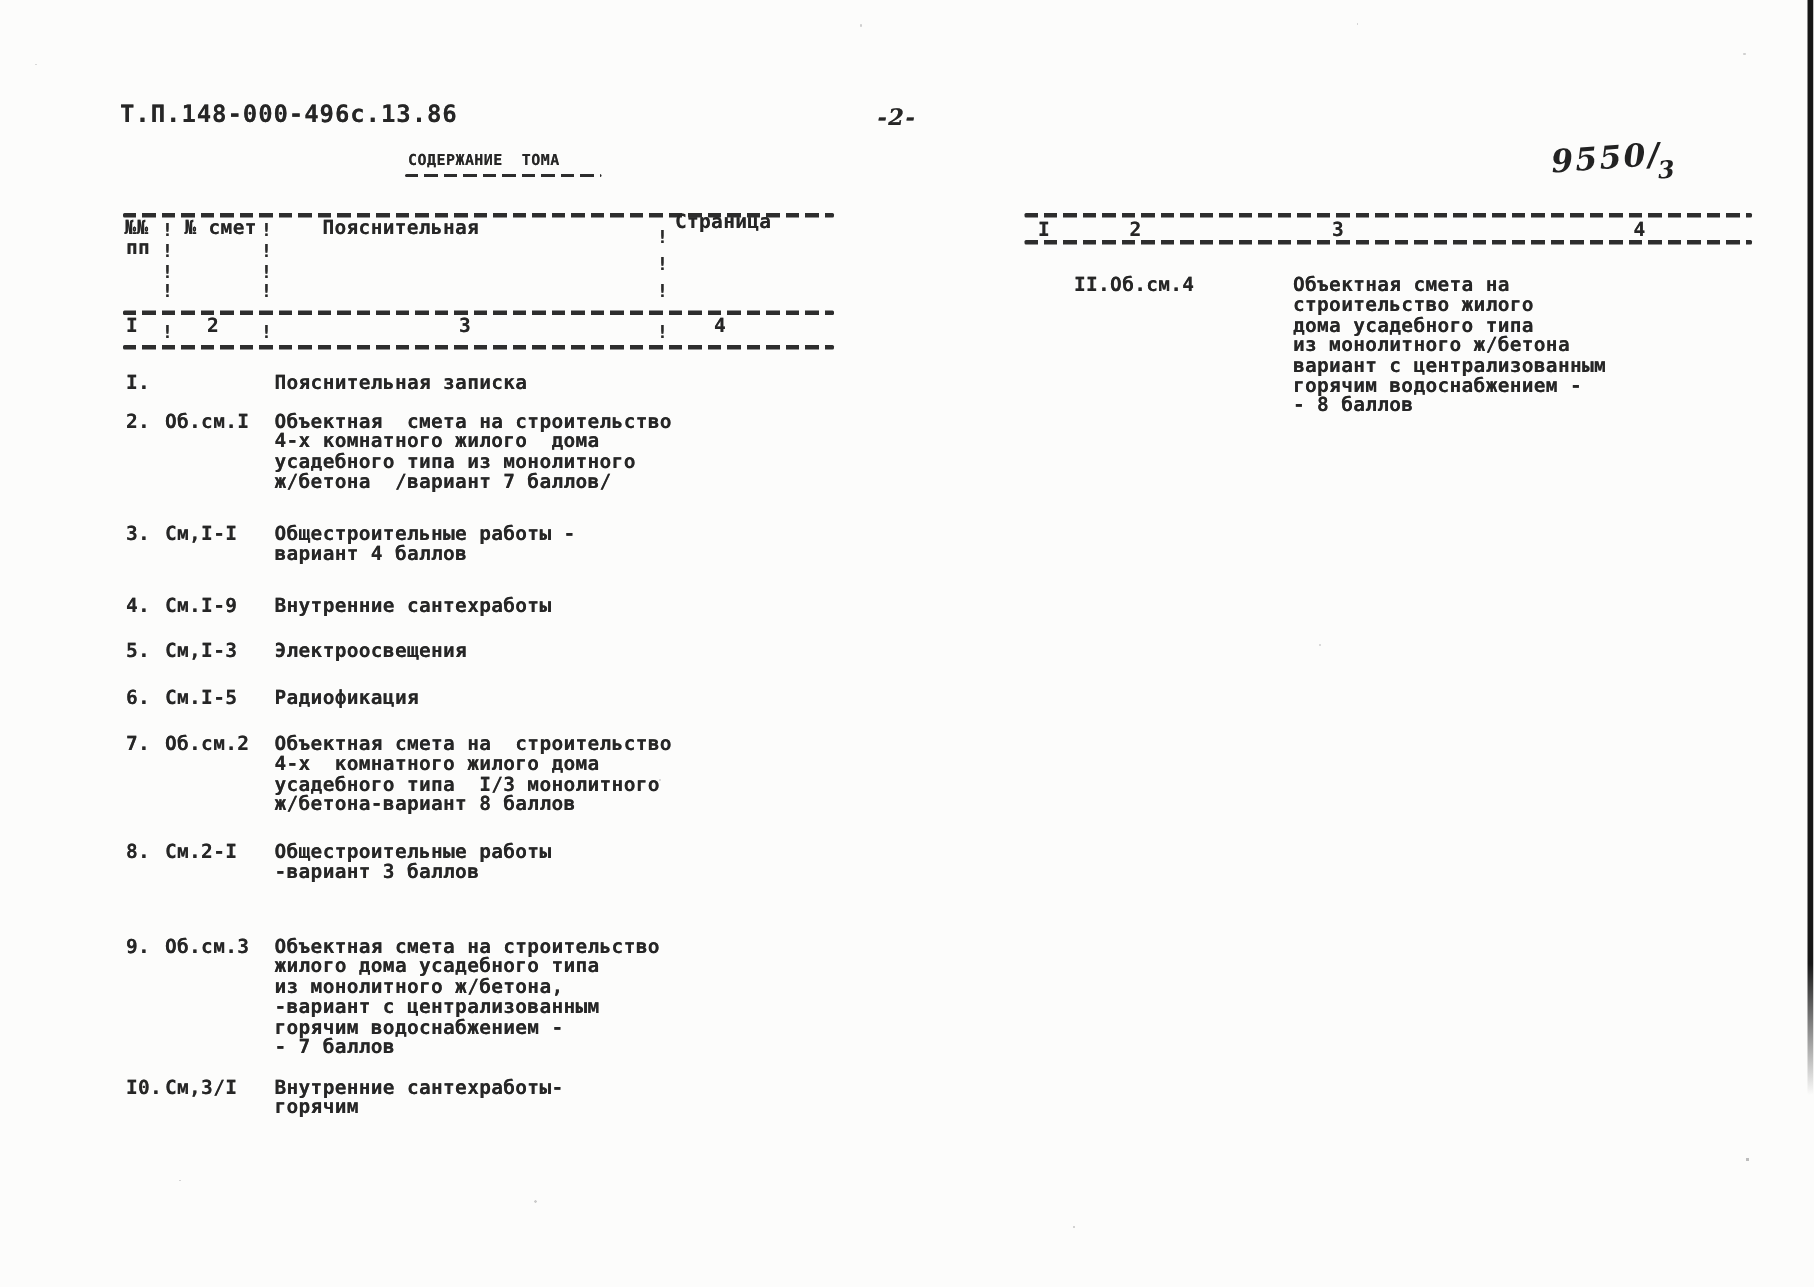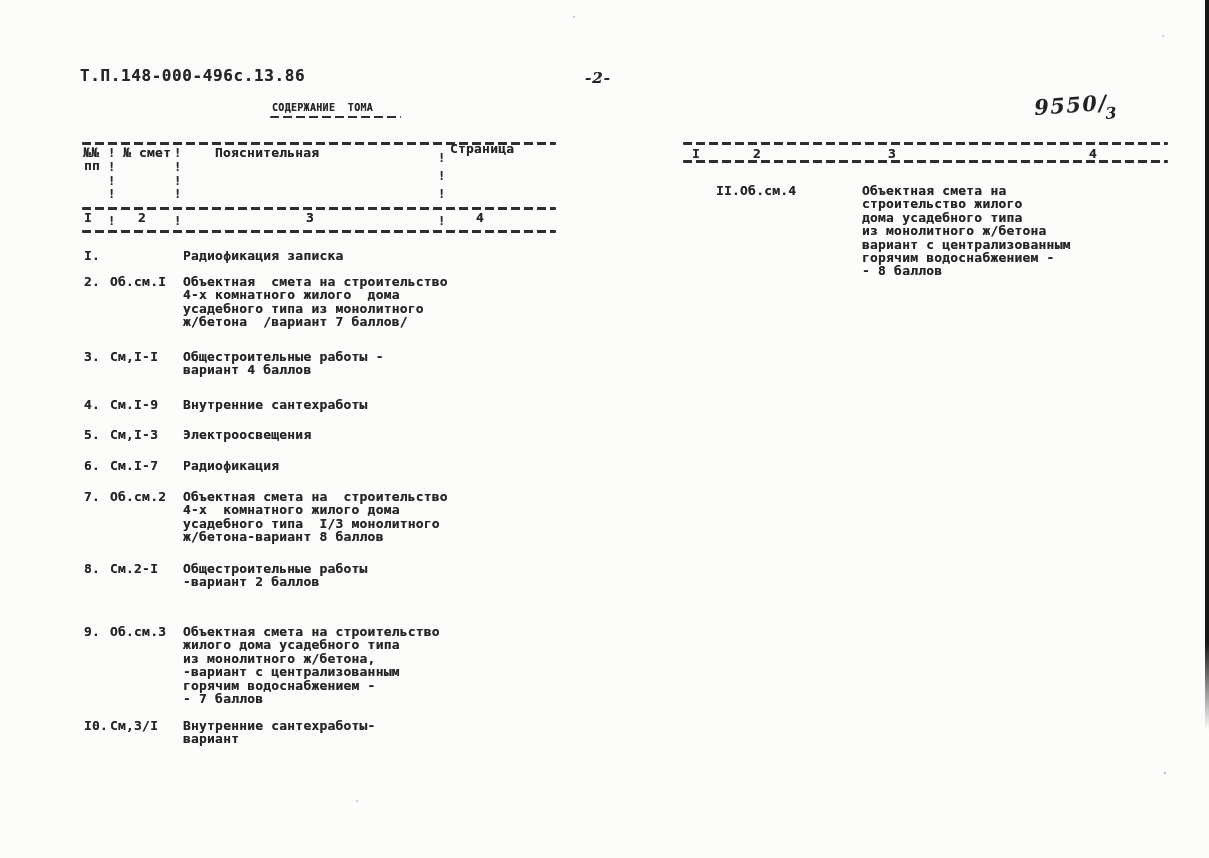--- a/index.html
+++ b/index.html
@@ -90,21 +90,21 @@
   <div class="sep" style="left:174px;top:215px">!</div>
   <div class="t" style="left:306px;top:211px">3</div>
   <div class="sep" style="left:438px;top:215px">!</div>
   <div class="t" style="left:476px;top:211px">4</div>
 
   <div class="dash" style="left:82px;top:230px;width:474px"></div>
 
   <div class="trow" style="top:249px">
     <span class="t cn">I.</span>
     <span class="t cr"></span>
-    <span class="t cm">Радиофикация записка</span>
+    <span class="t cm">Пояснительная записка</span>
   </div>
   <div class="trow" style="top:275px">
     <span class="t cn">2.</span>
     <span class="t cr">Об.см.I</span>
     <span class="t cm">Объектная  смета на строительство
 4-х комнатного жилого  дома
 усадебного типа из монолитного
 ж/бетона  /вариант 7 баллов/</span>
   </div>
   <div class="trow" style="top:350px">
@@ -118,52 +118,52 @@
     <span class="t cr">См.I-9</span>
     <span class="t cm">Внутренние сантехработы</span>
   </div>
   <div class="trow" style="top:428px">
     <span class="t cn">5.</span>
     <span class="t cr">См,I-3</span>
     <span class="t cm">Электроосвещения</span>
   </div>
   <div class="trow" style="top:459px">
     <span class="t cn">6.</span>
-    <span class="t cr">См.I-7</span>
+    <span class="t cr">См.I-5</span>
     <span class="t cm">Радиофикация</span>
   </div>
   <div class="trow" style="top:490px">
     <span class="t cn">7.</span>
     <span class="t cr">Об.см.2</span>
     <span class="t cm">Объектная смета на  строительство
 4-х  комнатного жилого дома
 усадебного типа  I/3 монолитного
 ж/бетона-вариант 8 баллов</span>
   </div>
   <div class="trow" style="top:562px">
     <span class="t cn">8.</span>
     <span class="t cr">См.2-I</span>
     <span class="t cm">Общестроительные работы
--вариант 2 баллов</span>
+-вариант 3 баллов</span>
   </div>
   <div class="trow" style="top:625px">
     <span class="t cn">9.</span>
     <span class="t cr">Об.см.3</span>
     <span class="t cm">Объектная смета на строительство
 жилого дома усадебного типа
 из монолитного ж/бетона,
 -вариант с централизованным
 горячим водоснабжением -
 - 7 баллов</span>
   </div>
   <div class="trow" style="top:719px">
     <span class="t cn">I0.</span>
     <span class="t cr">См,3/I</span>
     <span class="t cm">Внутренние сантехработы-
-вариант</span>
+горячим</span>
   </div>
 
   <div class="stamp">
     <span class="main">9550/</span><span class="sub">3</span>
   </div>
 
   <div class="dash" style="left:683px;top:142px;width:485px"></div>
   <div class="t" style="left:692px;top:147px">I</div>
   <div class="t" style="left:753px;top:147px">2</div>
   <div class="t" style="left:888px;top:147px">3</div>

